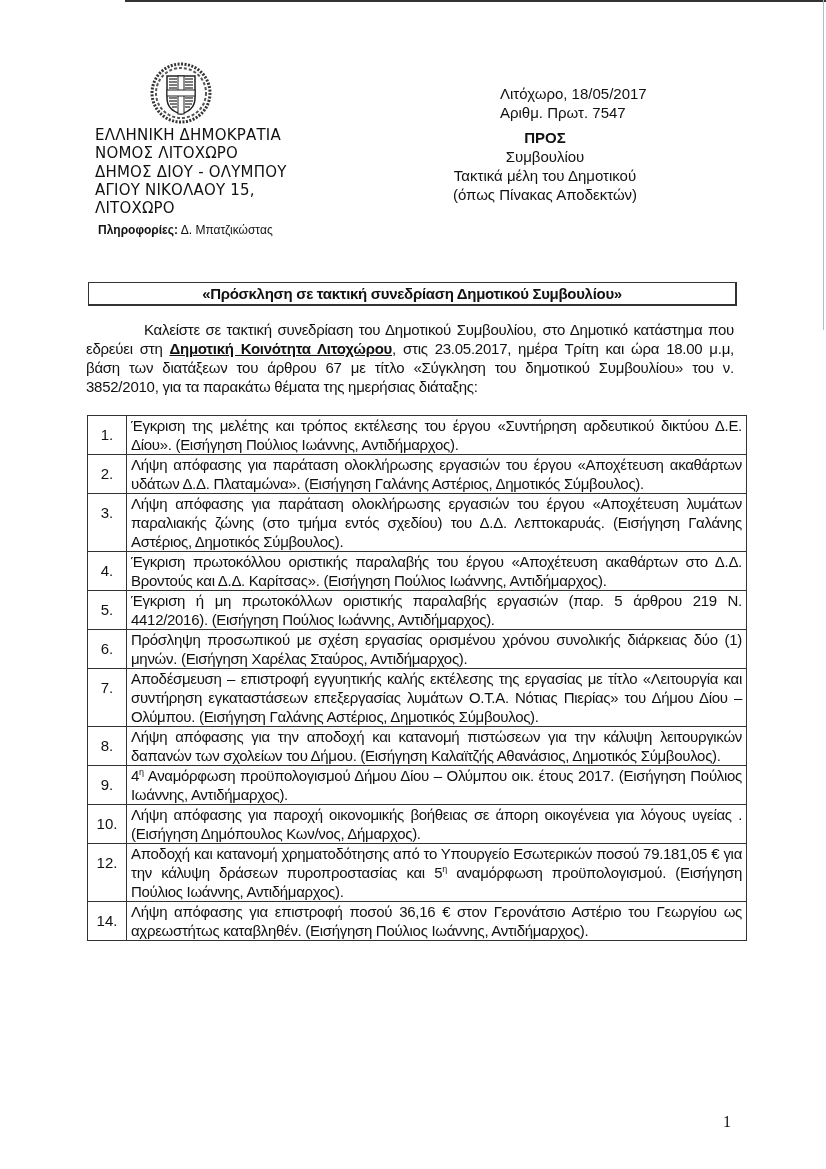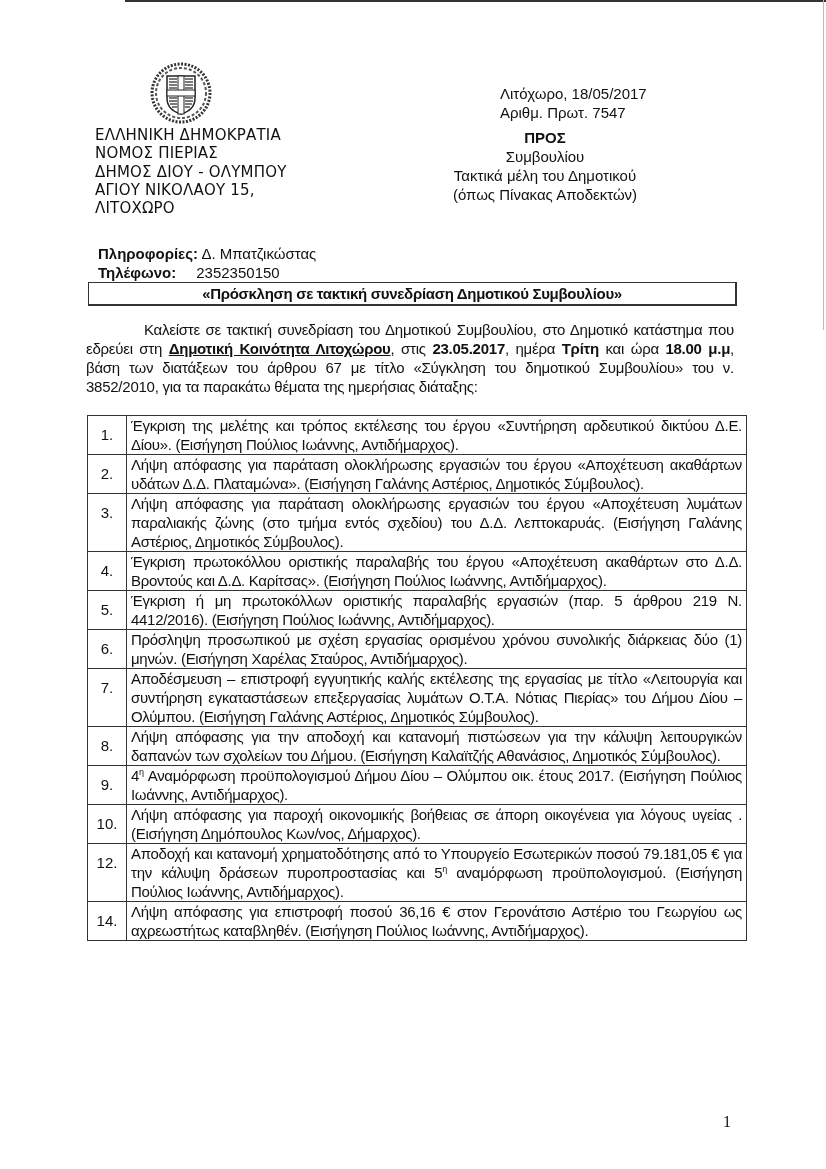--- a/index.html
+++ b/index.html
@@ -4,36 +4,36 @@
 <style>
   html, body { margin: 0; padding: 0; background: #ffffff; }
   body { width: 826px; height: 1169px; position: relative; overflow: hidden;
          font-family: "Liberation Sans", sans-serif; color: #111; }
   .top-rule { position: absolute; left: 125px; top: 0; width: 701px; height: 2px; background: #333; }
   .right-rule { position: absolute; right: 2px; top: 0; width: 1px; height: 330px; background: #bbb; }
   .emblem { position: absolute; left: 150px; top: 62px; width: 62px; height: 62px; }
   .sender { position: absolute; left: 95px; top: 126px; font-size: 15px; line-height: 18.3px;
             font-family: "DejaVu Sans", sans-serif; letter-spacing: 0.2px; }
   .sender .line { white-space: nowrap; }
-  .contact { position: absolute; left: 98px; top: 221px; font-size: 15px; line-height: 18.5px; margin-top: 24px; }
+  .contact { position: absolute; left: 98px; top: 221px; font-size: 12px; line-height: 18.5px; }
   .contact .row { white-space: nowrap; }
   .contact b { font-weight: bold; }
   .contact .tel-val { margin-left: 20px; }
   .meta { position: absolute; left: 500px; top: 68px; font-size: 15px; line-height: 19px; margin-top: 16px; }
   .recipient { position: absolute; left: 440px; top: 128px; width: 210px; text-align: center;
                font-size: 15px; line-height: 19px; }
   .recipient .to { font-weight: bold; text-align: center; }
   .subject { position: absolute; left: 88px; top: 282px; width: 646px; height: 21px;
              border: 1px solid #333; border-bottom: 2px solid #333; border-right: 2px solid #333;
              text-align: center; font-size: 15px; font-weight: bold; line-height: 21px;
              font-family: "Liberation Sans Narrow", "Liberation Sans", sans-serif; letter-spacing: -0.3px; }
   .intro { position: absolute; left: 86px; top: 320px; width: 648px; font-size: 15px; line-height: 19px;
            text-align: justify; letter-spacing: -0.25px; }
   .intro .indent { display: inline-block; width: 58px; }
-  .intro b { font-weight: bold; }
+  .intro b { font-weight: normal; }
   .intro .u { font-weight: bold; text-decoration: underline; }
   table.agenda { position: absolute; left: 87px; top: 415px; width: 660px; border-collapse: collapse;
                  font-size: 15px; }
   table.agenda td { border: 1.5px solid #333; vertical-align: top; padding: 0; }
   table.agenda td.num { width: 38px; text-align: center; padding-top: 9px; line-height: 19px; }
   table.agenda td.txt { padding: 0 4px 0 4px; line-height: 19px; text-align: justify; letter-spacing: -0.3px; }
   table.agenda sup { font-size: 9px; vertical-align: super; line-height: 0; }
   .page-num { position: absolute; left: 723px; top: 1113px; font-family: "Liberation Serif", serif; font-size: 16px; }
 </style>
 </head>
@@ -65,32 +65,29 @@
       <line x1="35" y1="36" x2="43" y2="36"></line>
         <line x1="35" y1="39" x2="43" y2="39"></line>
       <line x1="35" y1="42" x2="42" y2="42"></line>
         <line x1="35" y1="45" x2="40" y2="45"></line>
     </g>
   </svg>
 </div>
 
 <div class="sender">
   <div class="line">ΕΛΛΗΝΙΚΗ ΔΗΜΟΚΡΑΤΙΑ</div>
-  <div class="line">ΝΟΜΟΣ ΠΙΕΡΙΑΣ</div>
+  <div class="line">ΝΟΜΟΣ ΛΙΤΟΧΩΡΟ</div>
   <div class="line">ΔΗΜΟΣ ΔΙΟΥ - ΟΛΥΜΠΟΥ</div>
   <div class="line">ΑΓΙΟΥ ΝΙΚΟΛΑΟΥ 15,</div>
   <div class="line">ΛΙΤΟΧΩΡΟ</div>
 </div>
 
 <div class="contact">
   <div class="row">
     <b>Πληροφορίες:</b><span> Δ. Μπατζικώστας</span>
-  </div>
-  <div class="row">
-    <b>Τηλέφωνο:</b><span class="tel-val">2352350150</span>
   </div>
 </div>
 
 <div class="meta">
   <div>Λιτόχωρο, 18/05/2017</div>
   <div>Αριθμ. Πρωτ.  7547</div>
 </div>
 
 <div class="recipient">
   <div class="to">ΠΡΟΣ</div>

